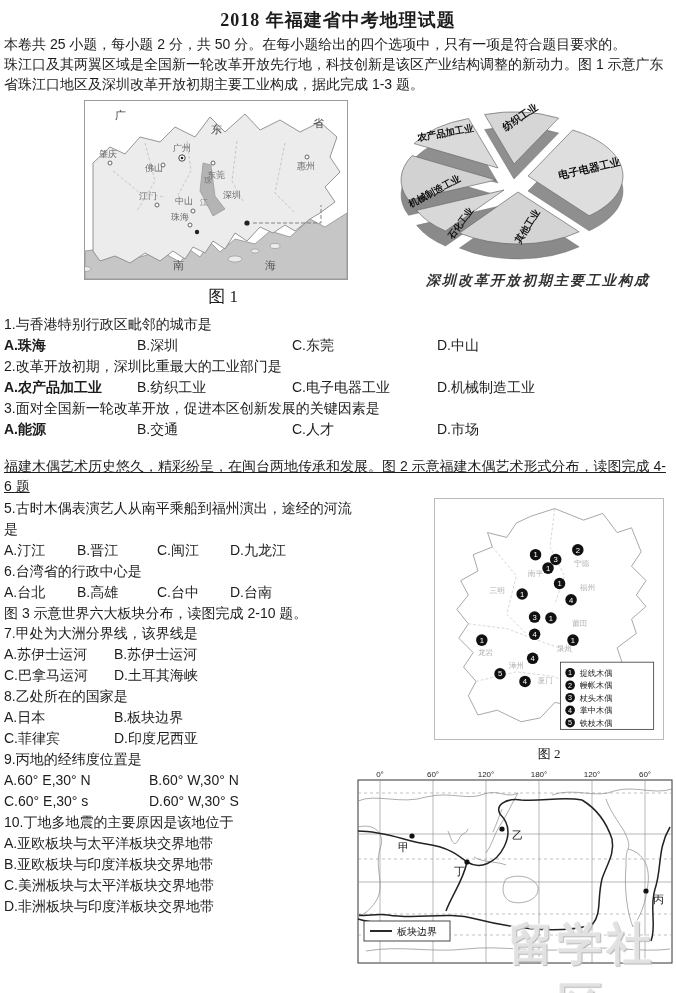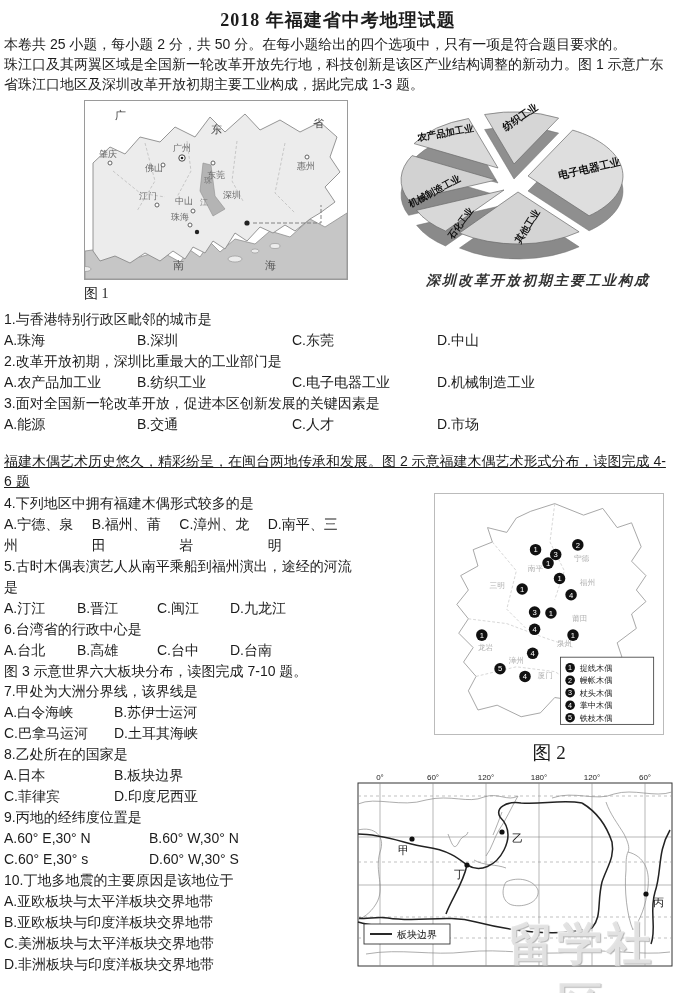--- a/index.html
+++ b/index.html
@@ -6,41 +6,41 @@
   .page{position:relative;width:676px;height:993px;background:#ffffff;overflow:hidden;
         font-family:"Liberation Sans","DejaVu Sans",sans-serif;color:#1c1c1c;}
   .inner{padding:4px 4px 0 4px;}
   .title{font-family:"Liberation Serif","DejaVu Serif",serif;font-weight:bold;font-size:18px;
          text-align:center;margin:4px 0 2px 0;letter-spacing:1px;}
   .section{font-size:14px;text-align:center;margin:8px 0 6px 0;}
   .para{font-size:14px;line-height:20px;margin:0;}
   .figrow{display:flex;align-items:flex-start;margin-top:6px;}
   .mapcol{width:282px;margin-left:80px;}
   .mapbox{width:262px;height:178px;border:1px solid #9a9a9a;background:#fff;}
-  .figcap{font-family:"Liberation Serif","DejaVu Serif",serif;font-size:14px;text-align:left;
+  .figcap{font-family:"Liberation Serif","DejaVu Serif",serif;font-size:17px;text-align:center;
           padding-right:4px;margin-top:1px;}
   .piecol{width:276px;margin-left:8px;}
   .piecap{font-family:"Liberation Serif","DejaVu Serif",serif;font-style:italic;font-weight:bold;
           font-size:14px;text-align:right;letter-spacing:2px;color:#333;margin-top:0px;}
   .qblock{margin-top:0px;}
   .qt{font-size:14px;line-height:21px;}
   .opts{display:flex;font-size:14px;line-height:21px;}
-  .q13 .opt1{width:133px;} .q13 .opt2{width:155px;} .q13 .opt3{width:145px;}
+  .q13 .opt1{width:133px;font-weight:bold;} .q13 .opt2{width:155px;} .q13 .opt3{width:145px;}
   .q4  .opt{margin-right:9px;}
   .q56 .opt1{width:73px;} .q56 .opt2{width:80px;} .q56 .opt3{width:73px;}
   .q78 .opt1{width:110px;}
   .q9  .opt1{width:145px;}
   .optsblock{font-size:14px;line-height:21px;}
   .optsblock .opt{display:block;}
   .twocol{display:flex;margin-top:2px;}
   .leftcol{width:356px;}
   .rightcol{width:316px;}
   .fig2wrap{width:230px;margin-left:78px;}
   .fig2box{width:228px;height:240px;border:1px solid #bbb;background:#fff;}
-  .fig2cap{font-family:"Liberation Serif","DejaVu Serif",serif;font-size:19px;text-align:center;margin-top:1px;}
+  .fig2cap{font-family:"Liberation Serif","DejaVu Serif",serif;font-size:13px;text-align:center;margin-top:1px;}
   .fig3wrap{margin-top:6px;margin-left:0px;}
   .watermark{position:absolute;left:488px;top:914px;z-index:6;text-align:center;pointer-events:none;}
   .wm-main{font-size:45px;font-weight:bold;letter-spacing:4px;color:rgba(228,228,228,0.95);
            text-shadow:1px 1px 1px #b5b5b5, -1px -1px 1px #ffffff;}
   .wm-url{font-size:17px;font-weight:bold;color:rgba(214,214,214,0.95);
           text-shadow:1px 1px 1px #c2c2c2;margin-top:-4px;}
   svg text{font-family:"Liberation Sans","DejaVu Sans",sans-serif;}
 </style>
 </head>
 <body>
@@ -180,53 +180,44 @@
       <span class="opt">D.市场</span>
     </div>
   </div>
 
   <p class="para" style="margin-top:16px;text-decoration:underline;">福建木偶艺术历史悠久，精彩纷呈，在闽台两地传承和发展。图 2 示意福建木偶艺术形式分布，读图完成 4-6 题</p>
 
   <div class="twocol">
     <div class="leftcol">
 
       <div class="qblock">
-        <div class="qt">4.下列地区中拥有福建木偶形式较多的是</div>
-        <div class="opts q4">
-          <span class="opt">A.宁德、泉州</span>
-          <span class="opt">B.福州、莆田</span>
-          <span class="opt">C.漳州、龙岩</span>
-          <span class="opt">D.南平、三明</span>
-        </div>
-      </div>
-      <div class="qblock">
         <div class="qt">5.古时木偶表演艺人从南平乘船到福州演出，途经的河流是</div>
         <div class="opts q56">
           <span class="opt opt1">A.汀江</span>
           <span class="opt opt2">B.晋江</span>
           <span class="opt opt3">C.闽江</span>
           <span class="opt">D.九龙江</span>
         </div>
       </div>
       <div class="qblock">
         <div class="qt">6.台湾省的行政中心是</div>
         <div class="opts q56">
           <span class="opt opt1">A.台北</span>
           <span class="opt opt2">B.高雄</span>
           <span class="opt opt3">C.台中</span>
           <span class="opt">D.台南</span>
         </div>
       </div>
 
-      <p class="para">图 3 示意世界六大板块分布，读图完成 7-10 题。</p>
+      <p class="para">图 3 示意世界六大板块分布，读图完成 2-10 题。</p>
 
       <div class="qblock">
         <div class="qt">7.甲处为大洲分界线，该界线是</div>
         <div class="opts q78">
-          <span class="opt opt1">A.白令海峡</span>
+          <span class="opt opt1">A.苏伊士运河</span>
           <span class="opt">B.苏伊士运河</span>
         </div>
         <div class="opts q78">
           <span class="opt opt1">C.巴拿马运河</span>
           <span class="opt">D.土耳其海峡</span>
         </div>
       </div>
       <div class="qblock">
         <div class="qt">8.乙处所在的国家是</div>
         <div class="opts q78">

